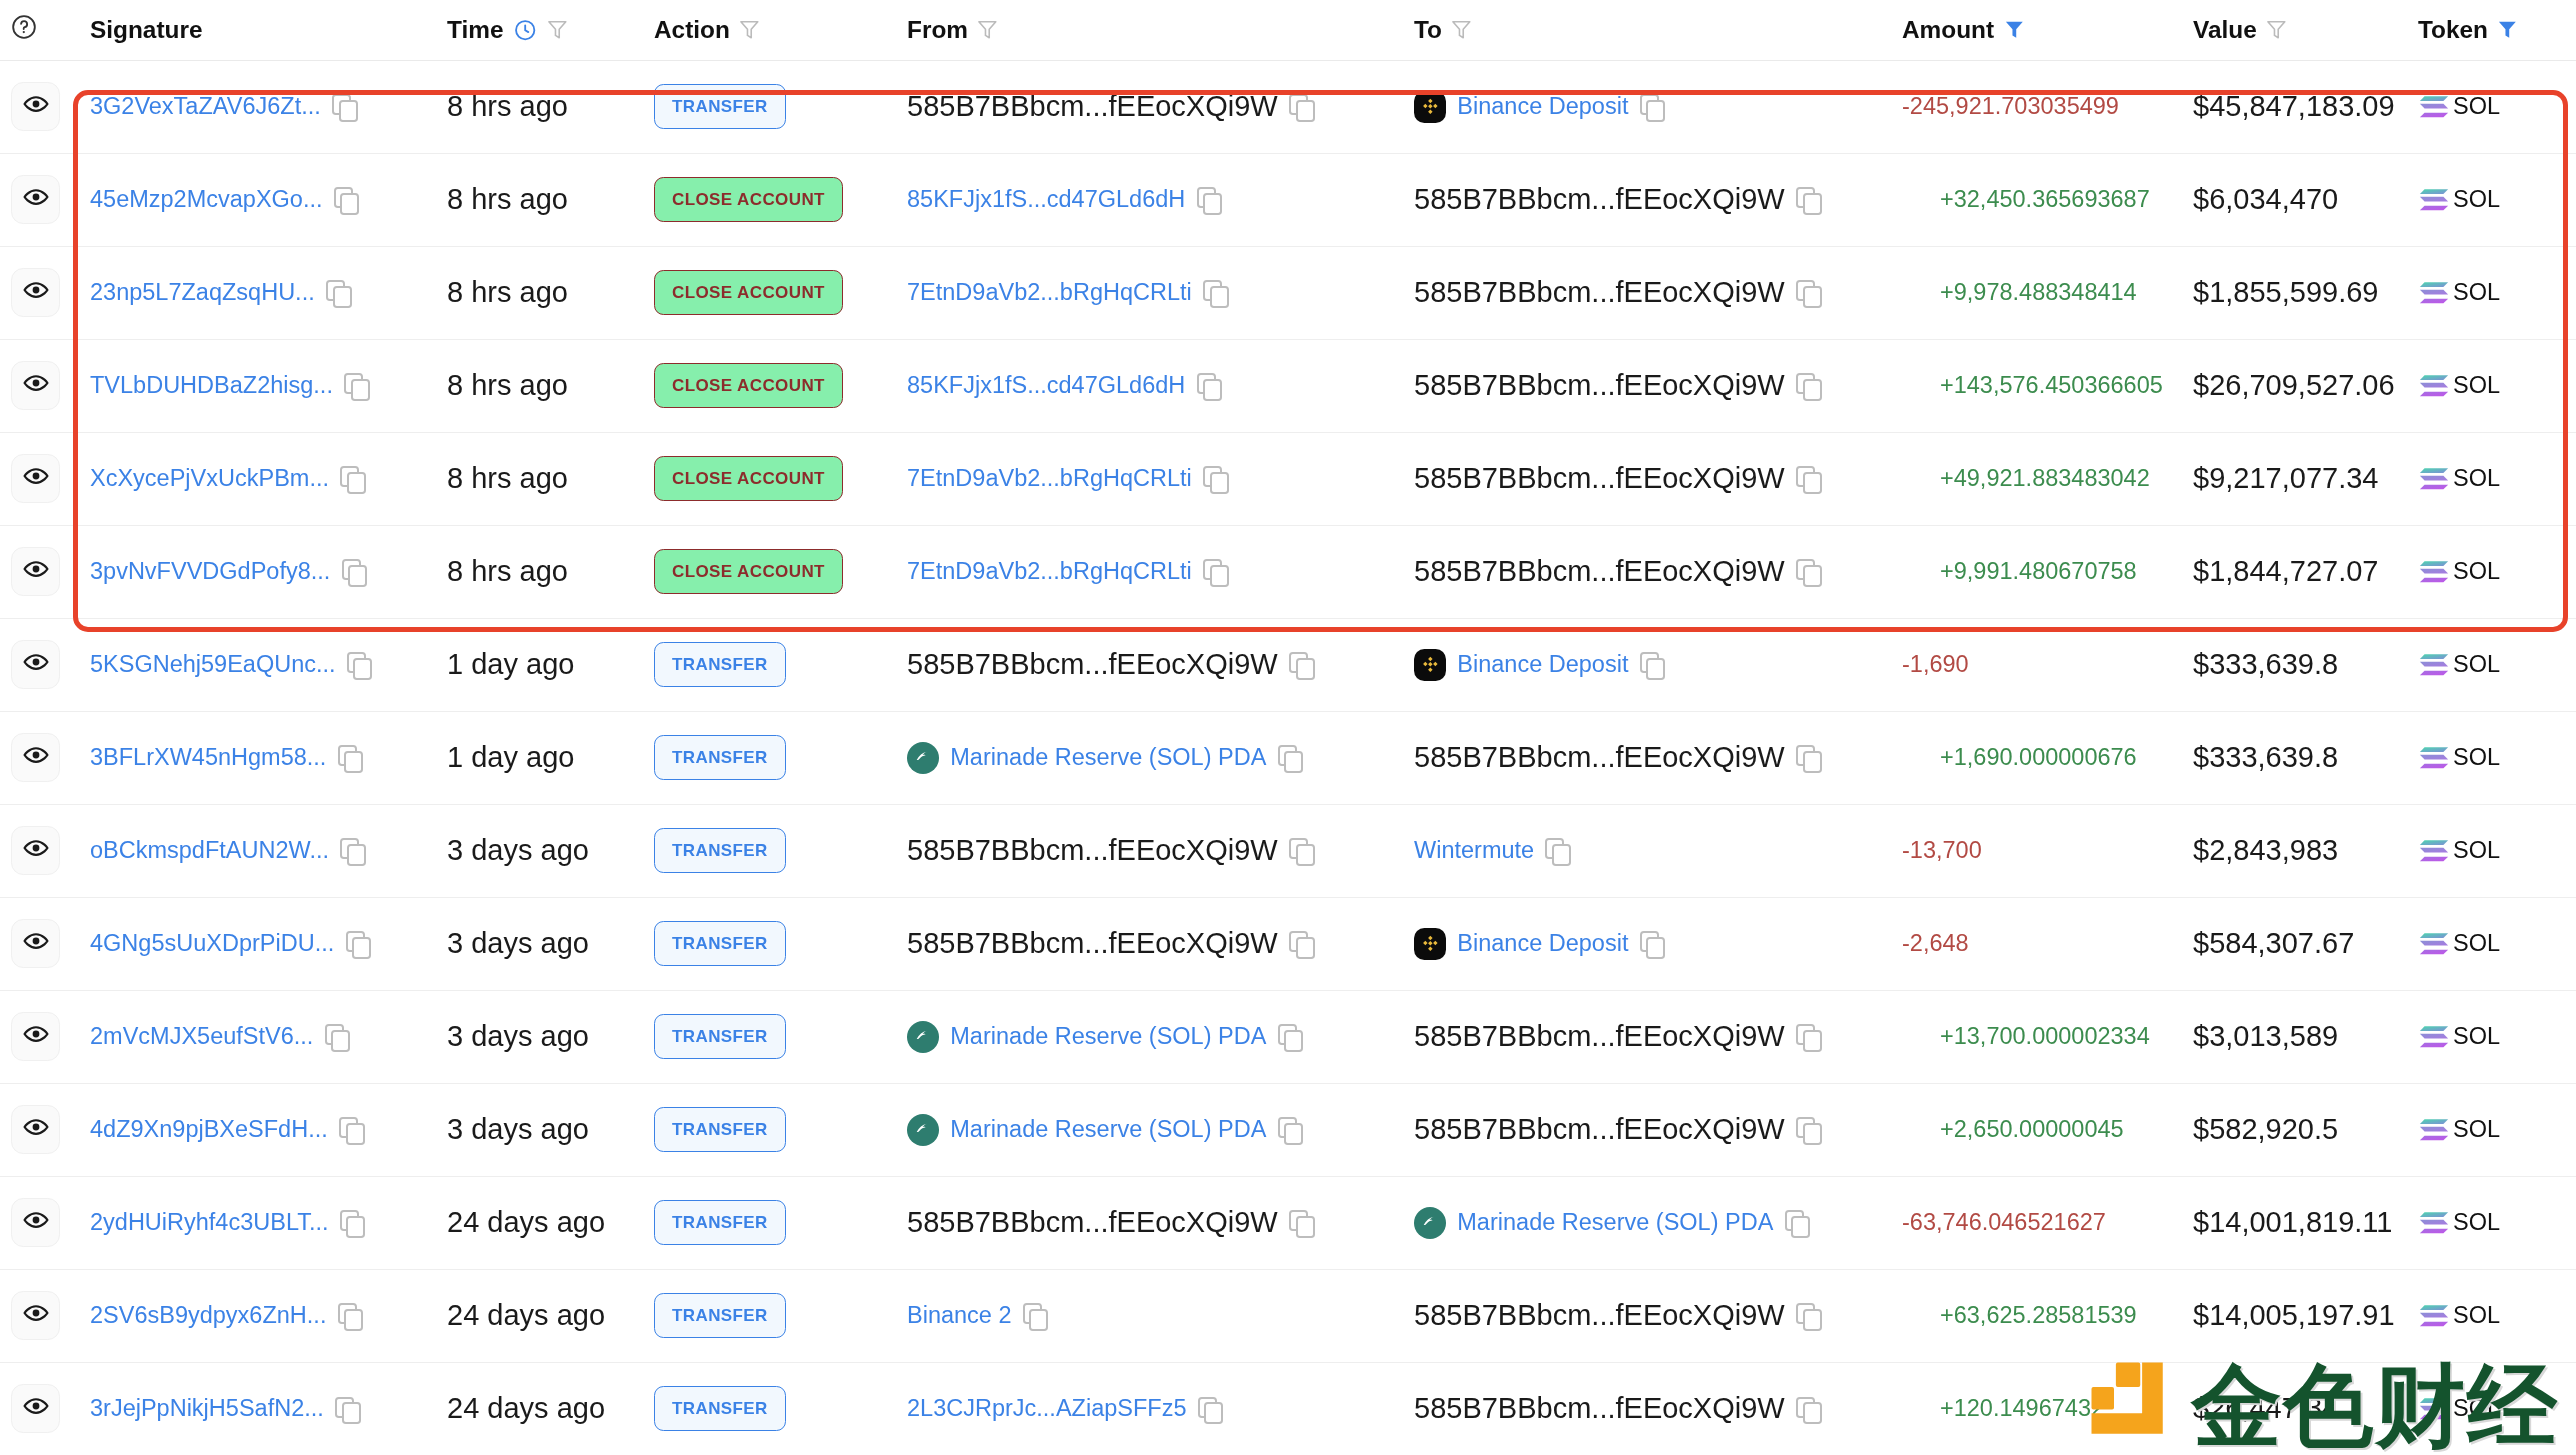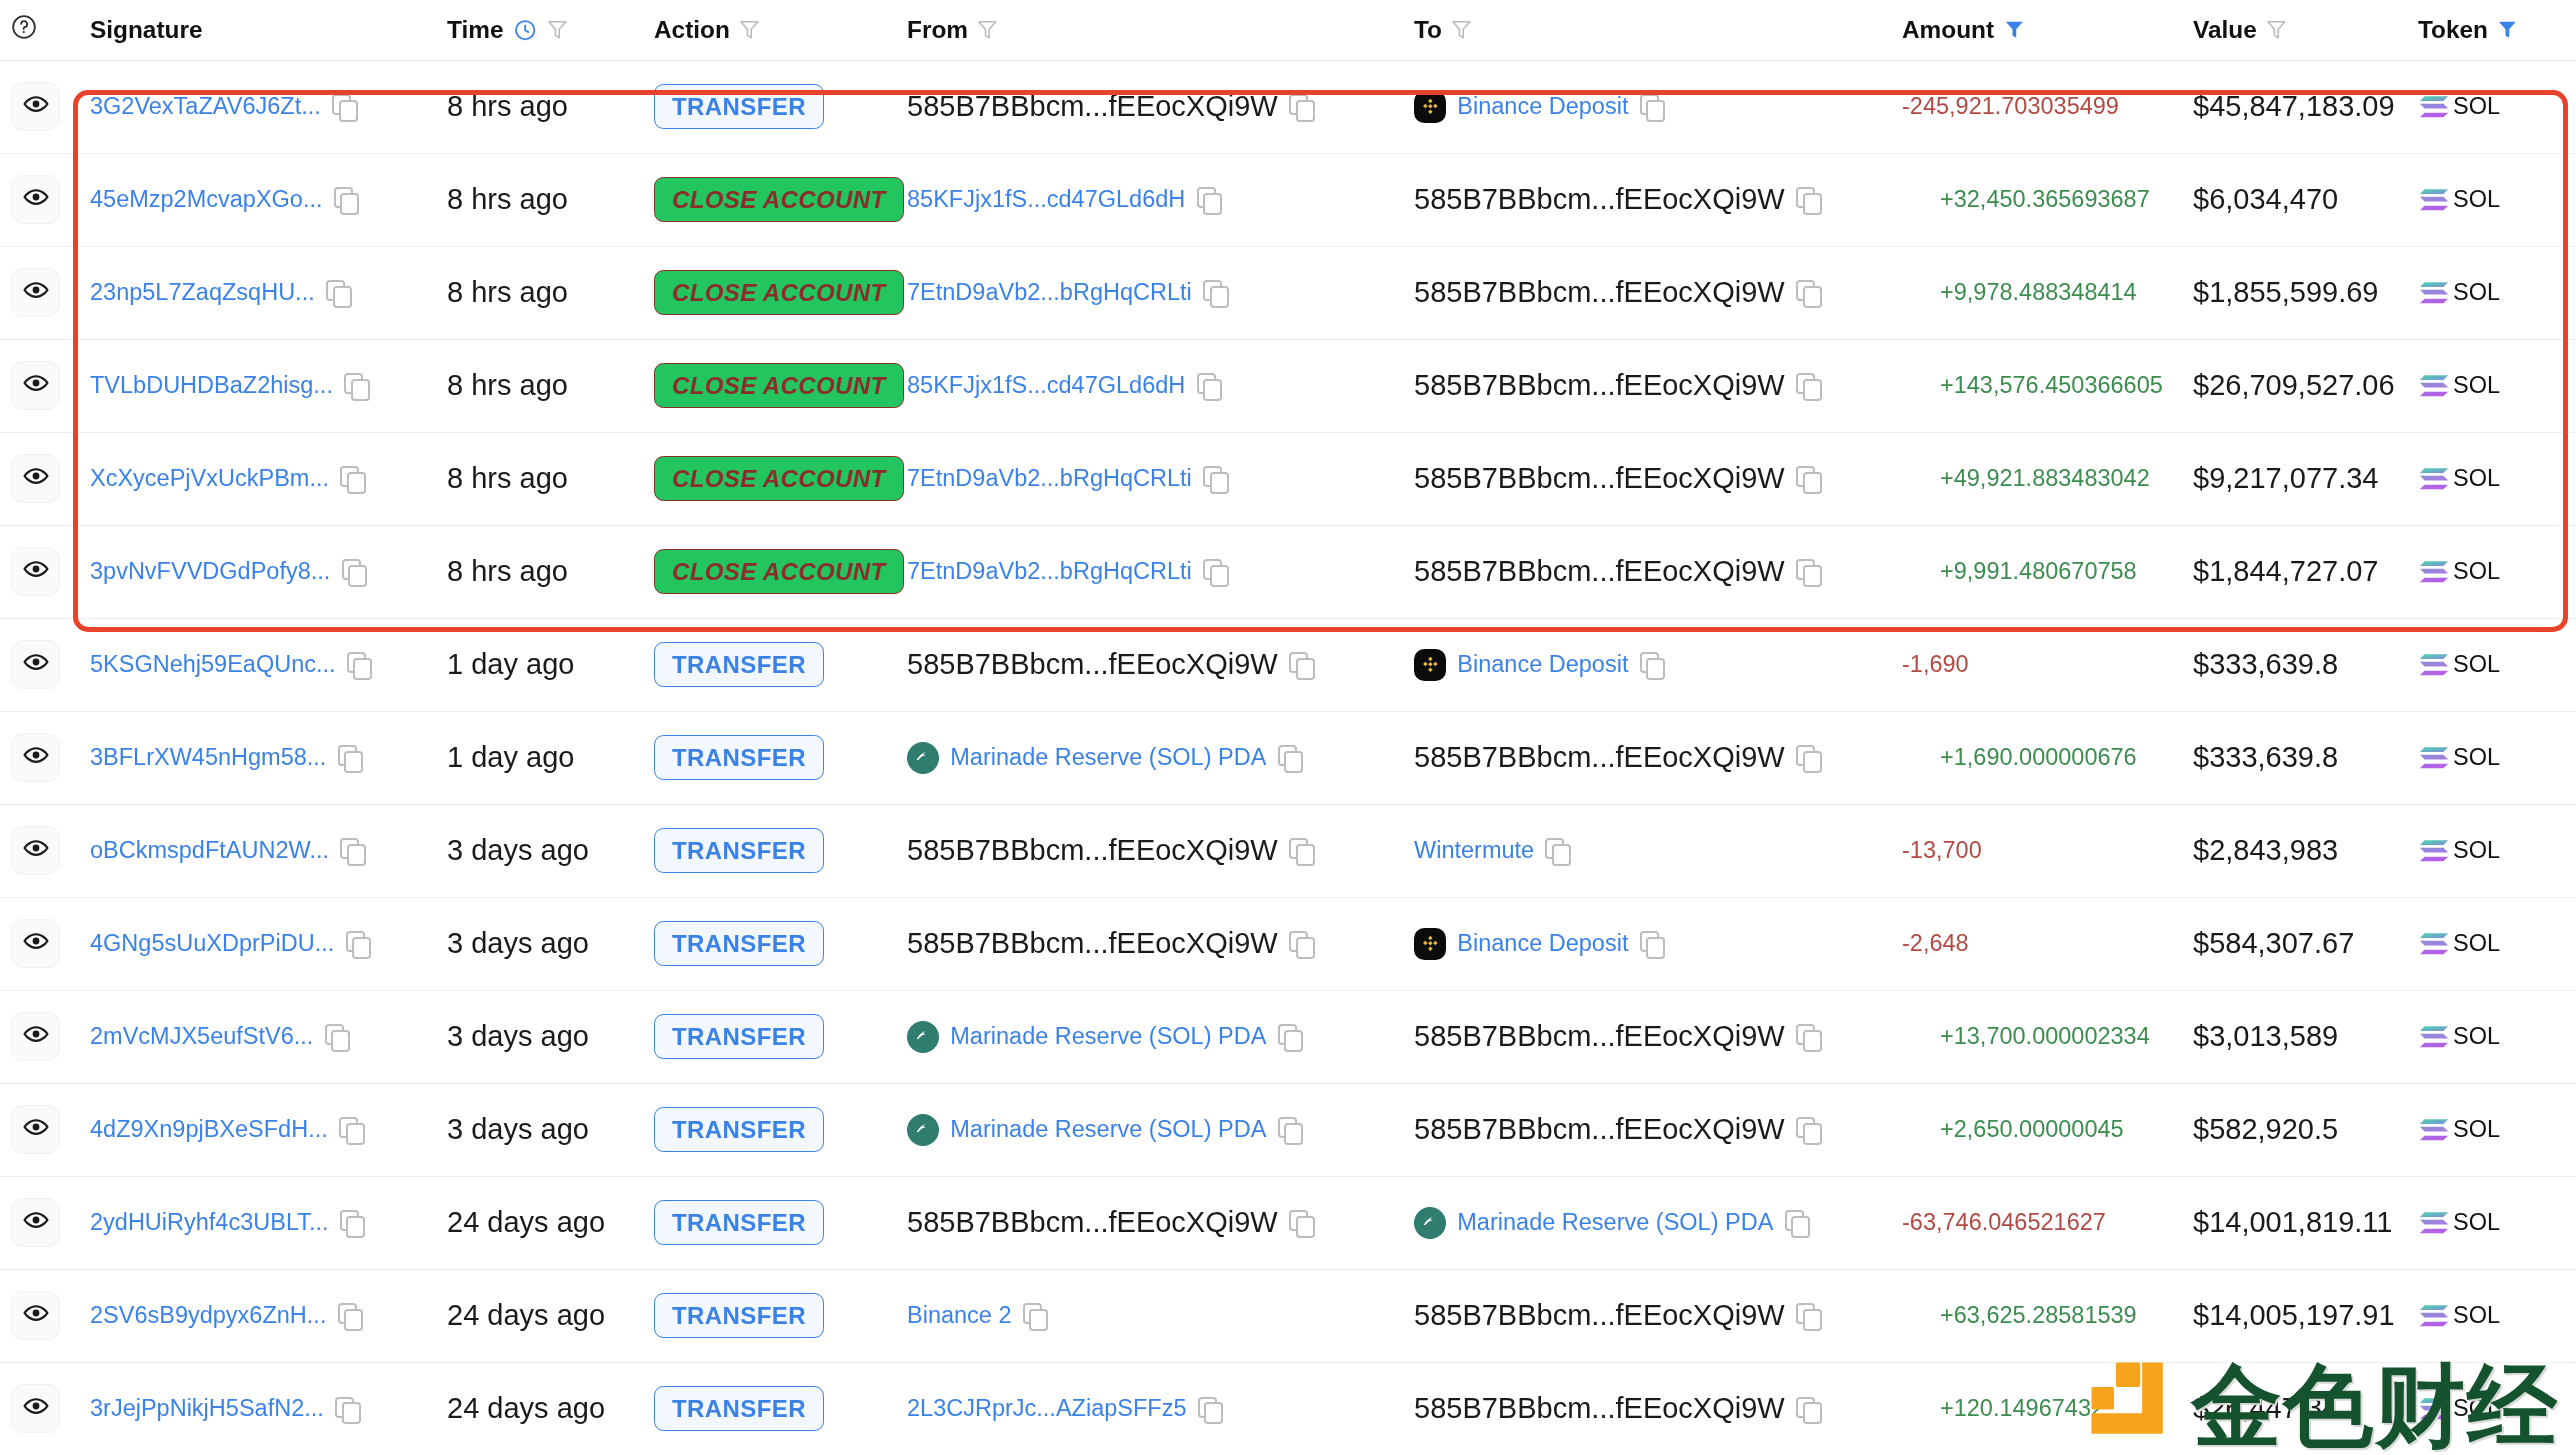--- a/index.html
+++ b/index.html
@@ -72,24 +72,24 @@
   .copy:before,.copy:after{
     content:""; position:absolute; border:2.3px solid #bdbdbd; border-radius:3.8px;
   }
   .copy:before{ left:0; top:0; width:15px; height:17px; }
   .copy:after{ left:6.6px; top:5.6px; width:15px; height:18px; background:#fff; }
 
   
   .badge{
     display:inline-flex;align-items:center;justify-content:center;
     height:45px; padding:5px 17px;
-    border-radius:9.4px; font-size:24px; font-weight:bold; letter-spacing:0.4px;
+    border-radius:9.4px; font-size:17px; font-weight:bold; letter-spacing:0.4px;
   }
   .badge.transfer{ color:#3B82E6; border:1.9px solid #3B82E6; background:#f2f8fe; }
-  .badge.close{ color:#8C2C2C; border:1.9px solid #8C2C2C; background:#22c55e;font-style:italic; }
+  .badge.close{ color:#8C2C2C; border:1.9px solid #8C2C2C; background:#86efac; }
 
   
   .pos{ color:#3C8C4E;margin-left:38px; }
   .neg{ color:#B24A44; }
 
   
   .pico{ flex:none; width:32px;height:32px; border-radius:9.4px; display:block; }
   .pico.binance{
     background:#0b0b0b; border-radius:10.3px;
     display:flex;align-items:center;justify-content:center;

